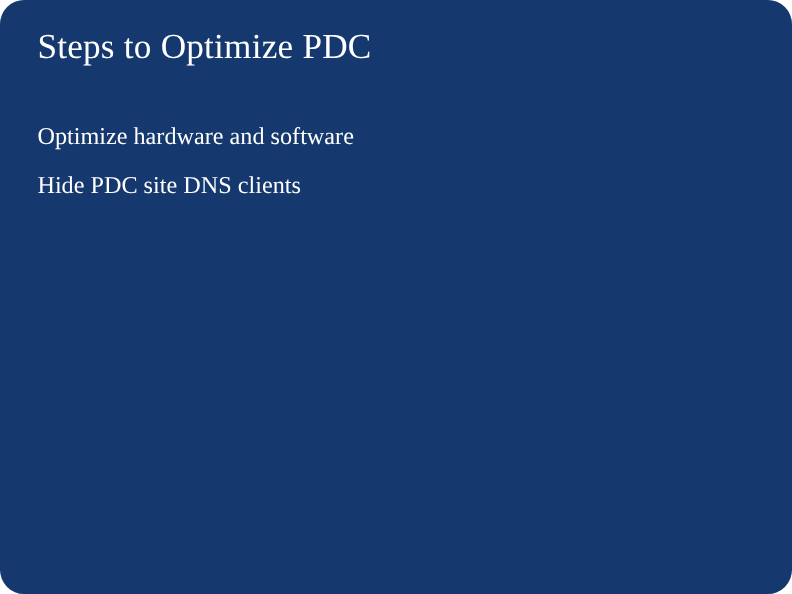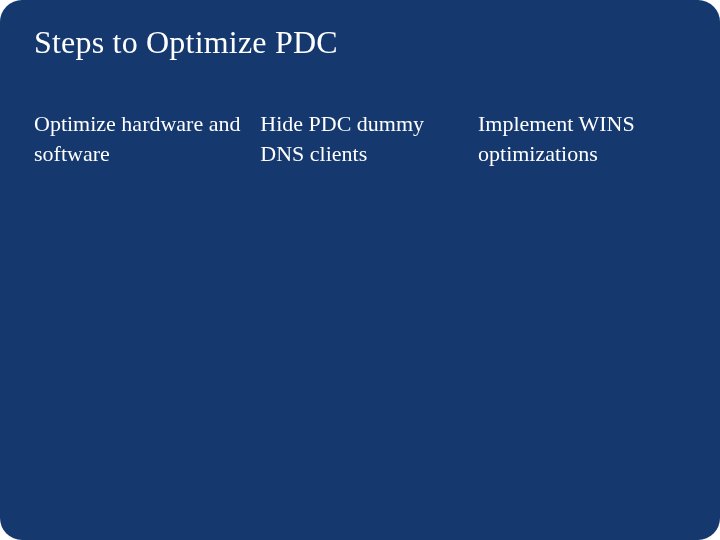--- a/index.html
+++ b/index.html
@@ -23,32 +23,31 @@
       color: #ffffff;
     }
     .title {
       font-size: 32px;
       font-weight: 400;
       margin-bottom: 48px;
       letter-spacing: 0.2px;
     }
     .items {
       display: flex;
-      flex-direction: row;
+      flex-direction: column;
       gap: 14px;
     }
     .item {
       font-size: 22px;
       font-weight: 400;
       line-height: 1.35;
     }
   </style>
 </head>
 <body>
 
 <div class="slide">
   <h1 class="title">Steps to Optimize PDC</h1>
   <div class="items">
     <div class="item">Optimize hardware and software</div>
-    <div class="item">Hide PDC dummy DNS clients</div>
-    <div class="item">Implement WINS optimizations</div>
+    <div class="item">Hide PDC site DNS clients</div>
   </div>
 </div>
 
 </body></html>

